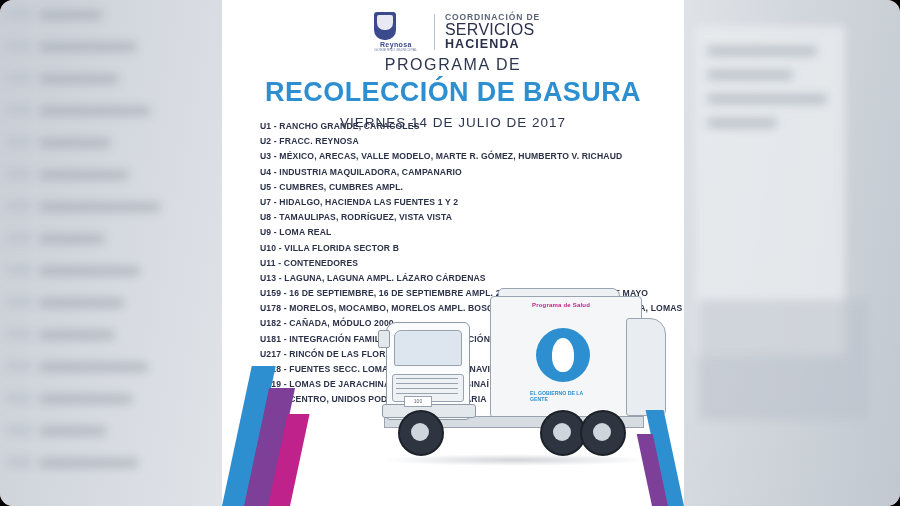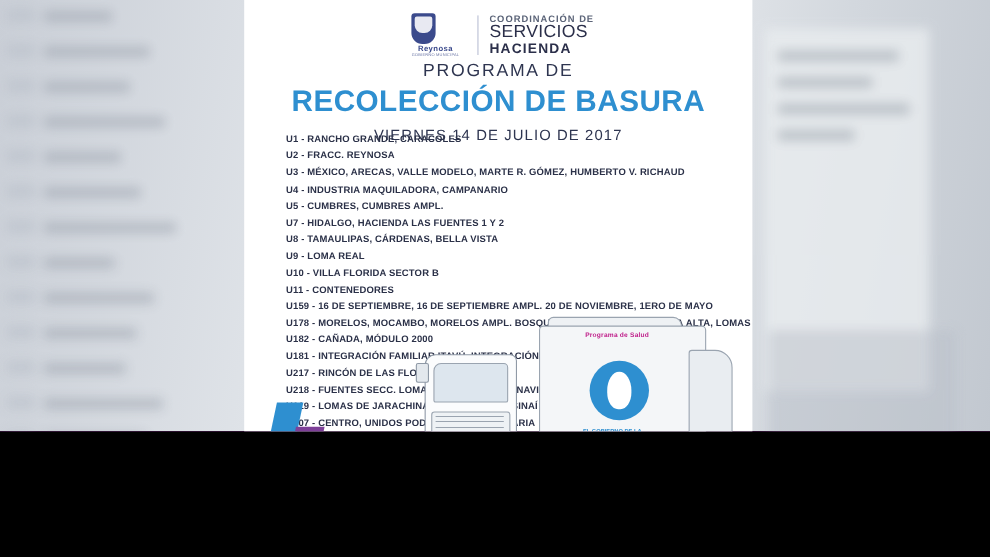--- a/index.html
+++ b/index.html
@@ -9,23 +9,24 @@
   }
   body {
     width: 900px;
     height: 506px;
     overflow: hidden;
     font-family: "Liberation Sans", sans-serif;
   }
   #stage {
     position: relative;
     width: 900px;
-    height: 392px;
+    height: 506px;
     overflow: hidden;
-    background: #a21caf;
+    background: #fca5a5;
+    border-radius: 13px;
   }
   
   .bg-blur {
     position: absolute;
     inset: 0;
     background: linear-gradient(100deg, #c9ced6 0%, #dfe3e8 30%, #eef0f3 55%, #d3d8de 80%, #c2c8d0 100%);
     filter: blur(0px);
   }
   .bg-left, .bg-right {
     position: absolute;
@@ -448,24 +449,25 @@
       <div class="t-date">VIERNES 14 DE JULIO DE 2017</div>
     </div>
 
     <div class="routes">
       <div class="route">U1 - RANCHO GRANDE, CARACOLES</div>
       <div class="route">U2 - FRACC. REYNOSA</div>
       <div class="route">U3 - MÉXICO, ARECAS, VALLE MODELO, MARTE R. GÓMEZ, HUMBERTO V. RICHAUD</div>
       <div class="route">U4 - INDUSTRIA MAQUILADORA, CAMPANARIO</div>
       <div class="route">U5 - CUMBRES, CUMBRES AMPL.</div>
       <div class="route">U7 - HIDALGO, HACIENDA LAS FUENTES 1 Y 2</div>
-      <div class="route">U8 - TAMAULIPAS, CÁRDENAS, BELLA VISTA</div>
+      <div class="route">U8 - TAMAULIPAS, RODRÍGUEZ, VISTA VISTA</div>
       <div class="route">U9 - LOMA REAL</div>
       <div class="route">U10 - VILLA FLORIDA SECTOR B</div>
       <div class="route">U11 - CONTENEDORES</div>
+      <div class="route">U13 - LAGUNA, LAGUNA AMPL. LÁZARO CÁRDENAS</div>
       <div class="route">U159 - 16 DE SEPTIEMBRE, 16 DE SEPTIEMBRE AMPL. 20 DE NOVIEMBRE, 1ERO DE MAYO</div>
       <div class="route">U178 - MORELOS, MOCAMBO, MORELOS AMPL. BOSQUE SUR, DEL BOSQUE, LOMA ALTA, LOMAS</div>
       <div class="route">U182 - CAÑADA, MÓDULO 2000</div>
       <div class="route">U181 - INTEGRACIÓN FAMILIAR ITAVÚ, INTEGRACIÓN FAMILIAR AMPL.</div>
       <div class="route">U217 - RINCÓN DE LAS FLORES</div>
       <div class="route">U218 - FUENTES SECC. LOMAS, LOMAS DE INFONAVIT</div>
       <div class="route">U219 - LOMAS DE JARACHINA SUR, LOMAS DE SINAÍ</div>
       <div class="route">U407 - CENTRO, UNIDOS PODEMOS, UNIVERSITARIA</div>
     </div>
 

